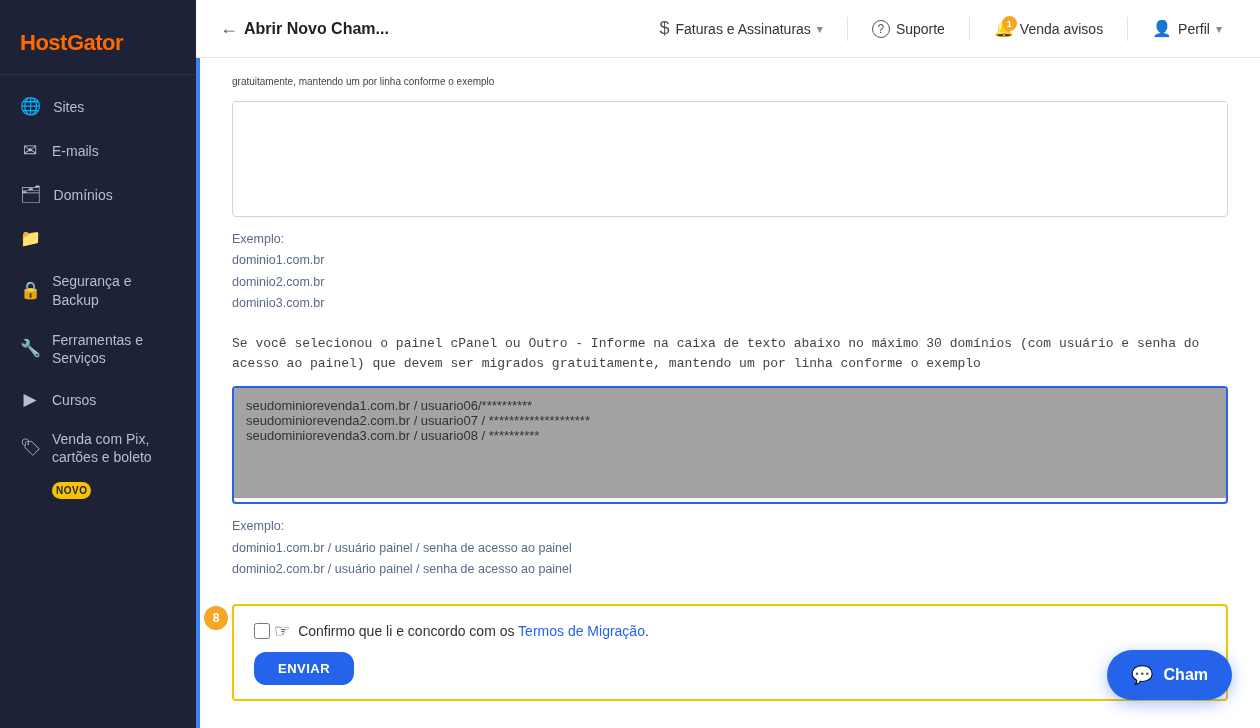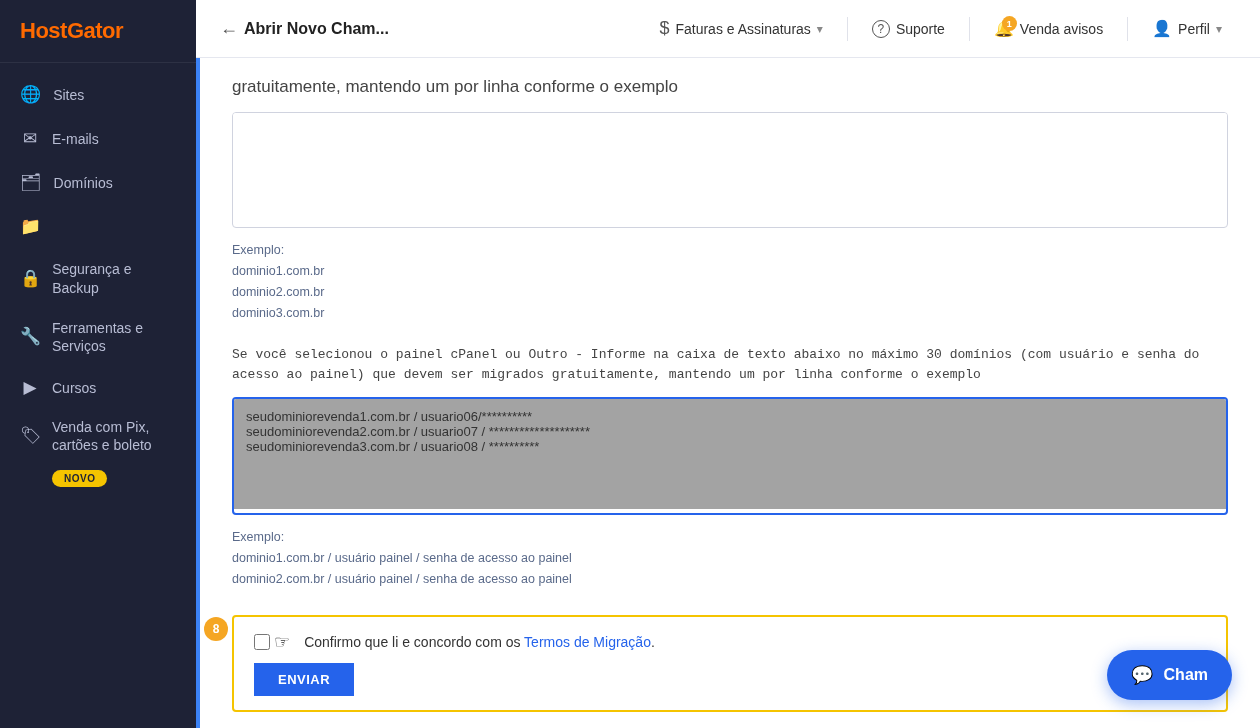--- a/index.html
+++ b/index.html
@@ -16,20 +16,21 @@
       height: 100%;
     }
     .sidebar-logo {
       padding: 18px 20px 18px 20px;
       font-size: 22px;
       font-weight: 900;
       color: #fff;
       letter-spacing: -0.5px;
       border-bottom: 1px solid rgba(255,255,255,0.07);
       background: #1e2236;
+      margin-top: 12px;
     }
     .sidebar-logo span { color: #ff6a00; }
     .sidebar-nav { flex: 1; padding: 10px 0; }
     .sidebar-item {
       display: flex;
       align-items: center;
       gap: 12px;
       padding: 11px 20px;
       cursor: pointer;
       font-size: 14px;
@@ -43,21 +44,21 @@
       flex-direction: column;
       align-items: flex-start;
       padding: 8px 20px 4px 20px;
     }
     .sidebar-item-novo .item-row { display: flex; align-items: center; gap: 12px; }
     .badge-novo {
       background: #f5c400;
       color: #1e2236;
       font-size: 10px;
       font-weight: 800;
-      padding: 2px 12px;
+      padding: 2px 4px;
       border-radius: 12px;
       margin-left: 32px;
       margin-top: 3px;
       display: inline-block;
       letter-spacing: 0.5px;
     }
 
     
     .main {
       flex: 1;
@@ -147,21 +148,21 @@
       margin: 0;
       padding: 16px 32px 16px 32px;
       flex: 1;
       display: flex;
       flex-direction: column;
       gap: 12px;
       background: #fff;
     }
 
     .section-description {
-      font-size: 17px;
+      font-size: 10px;
       color: #444;
       line-height: 1.5;
     }
 
     .text-area-wrapper {
       border: 1px solid #d0d3df;
       border-radius: 4px;
       overflow: hidden;
     }
     .form-textarea {
@@ -256,28 +257,28 @@
       align-items: center;
       gap: 8px;
       font-size: 14px;
       color: #333;
     }
     .checkbox-row input[type="checkbox"] {
       width: 16px;
       height: 16px;
       cursor: pointer;
     }
-    .checkbox-label { cursor: pointer; margin-left: 6px; }
+    .checkbox-label { cursor: pointer; }
     .checkbox-label a { color: #2563eb; text-decoration: none; }
 
     .btn-enviar {
       background: #2563eb;
       color: #fff;
       border: none;
-      border-radius: 0;
+      border-radius: 12px;
       padding: 9px 24px;
       font-size: 13px;
       font-weight: 700;
       cursor: pointer;
       letter-spacing: 0.5px;
       width: fit-content;
     }
 
     
     .cursor-icon {

